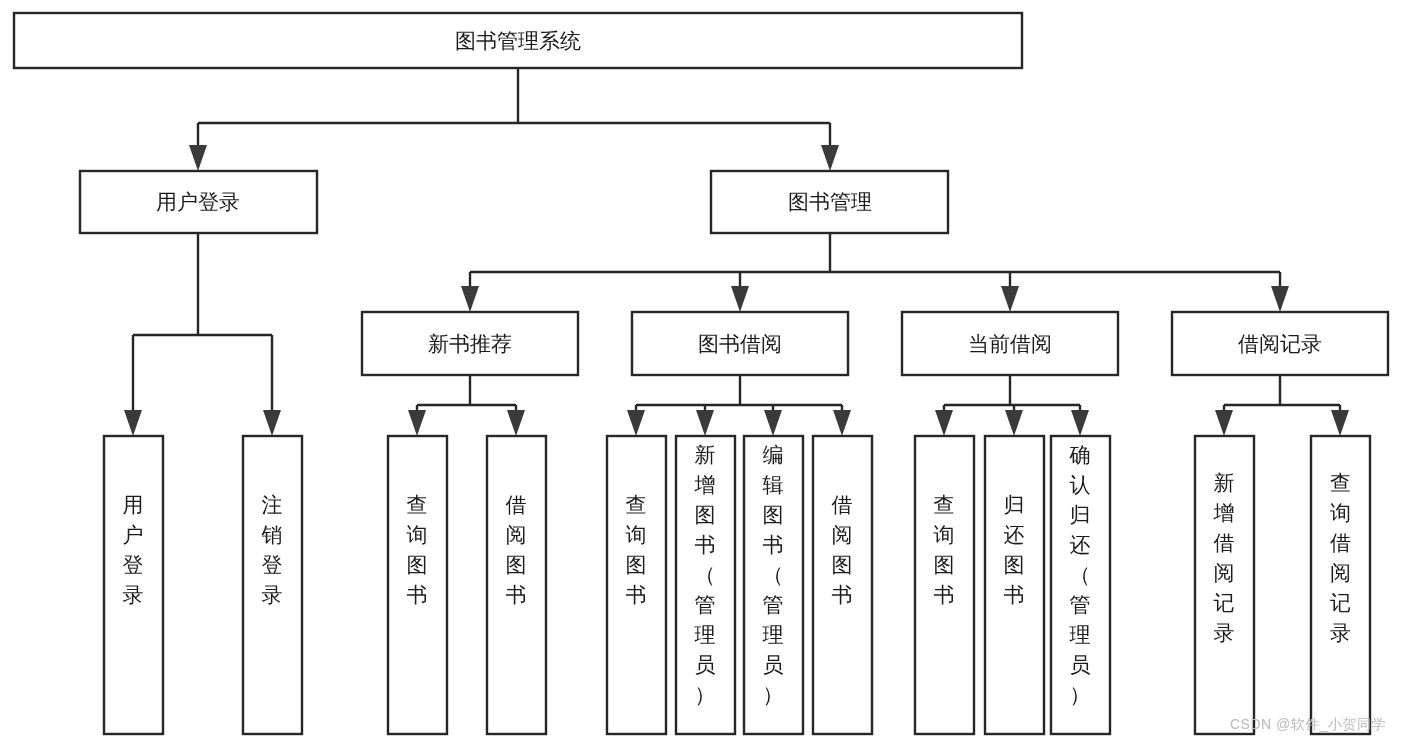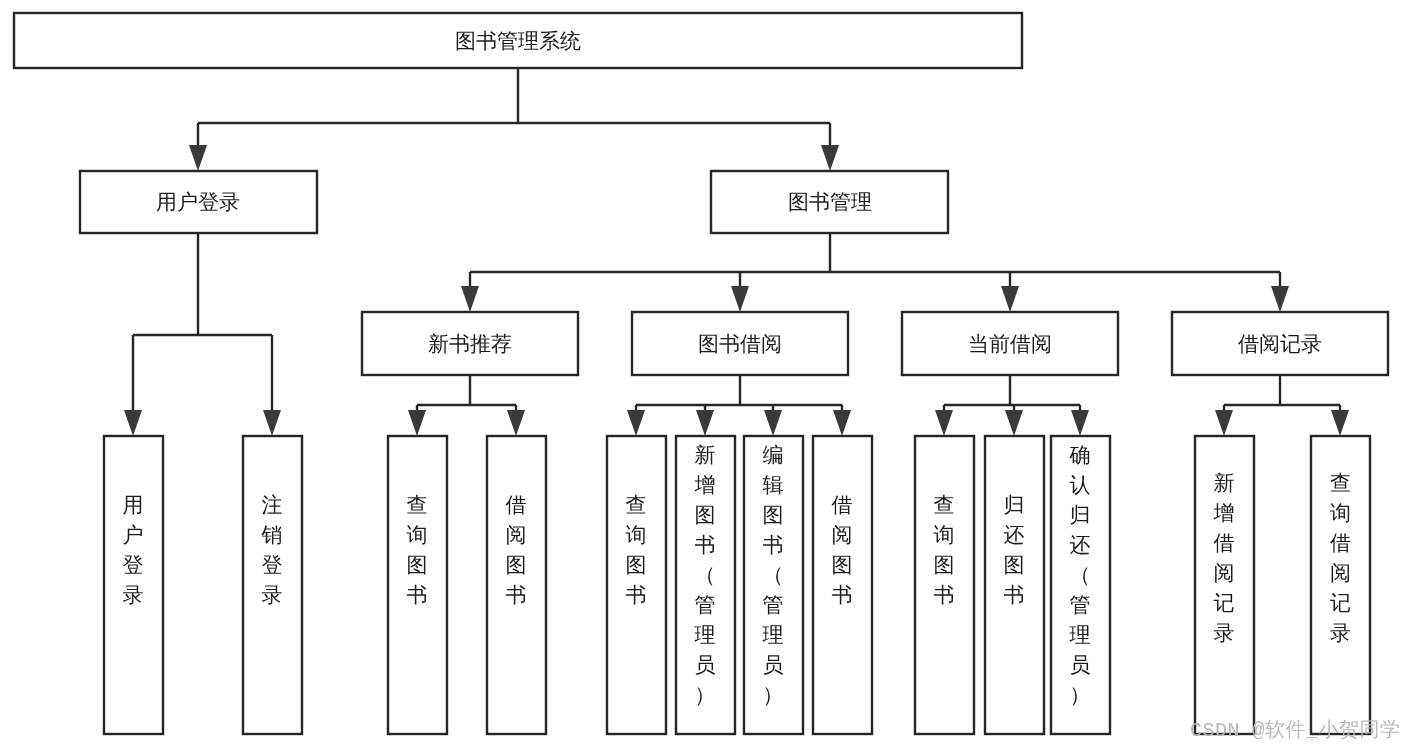--- a/index.html
+++ b/index.html
@@ -51,26 +51,27 @@
     dominant-baseline: middle;
   }
   .node-label-v {
     font-family: "Liberation Sans", "DejaVu Sans", sans-serif;
     font-size: 21px;
     fill: #1b1b1b;
     text-anchor: middle;
   }
   .watermark-text {
     position: absolute;
-    font-family: Liberation Mono, monospace;
-    font-size: 20px;
+    font-family: Liberation Sans, sans-serif;
+    font-size: 14px;
     color: #b9b9b9;
     white-space: nowrap;
     letter-spacing: 0.5px;
     pointer-events: none;
+    margin-left: 40px;
   }
 </style>
 </head>
 <body>
 
 <div id="diagram-root">
 
   <svg id="tree-svg" viewBox="0 0 1405 747" xmlns="http://www.w3.org/2000/svg">
 
     <g>

